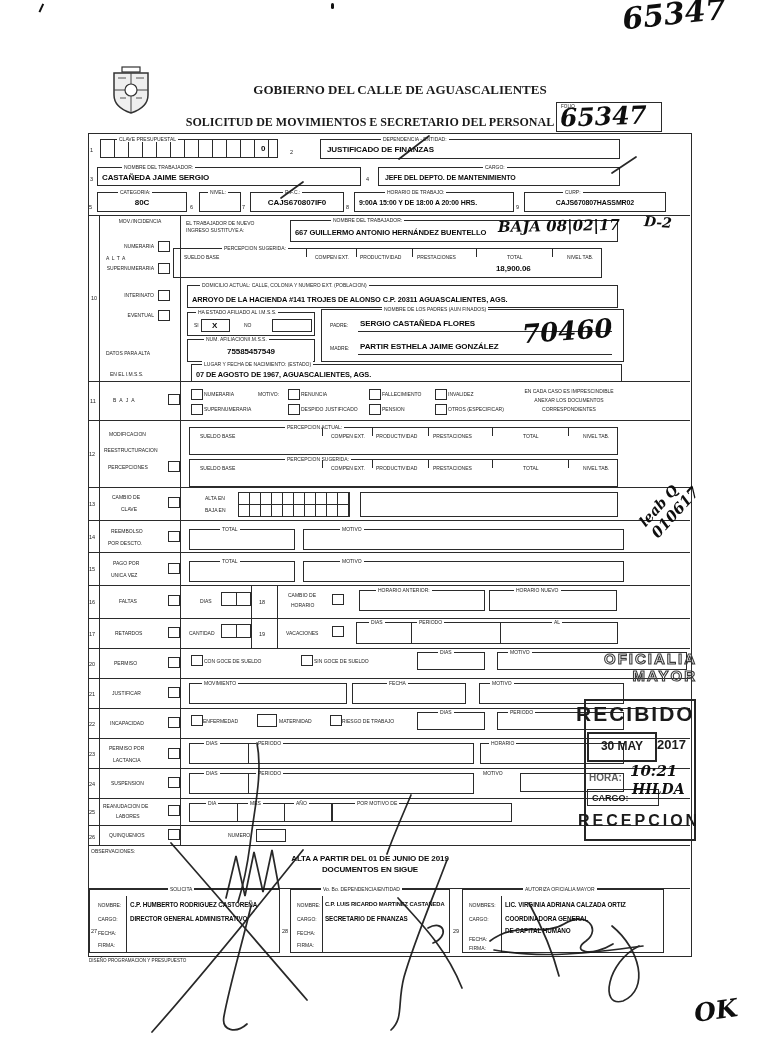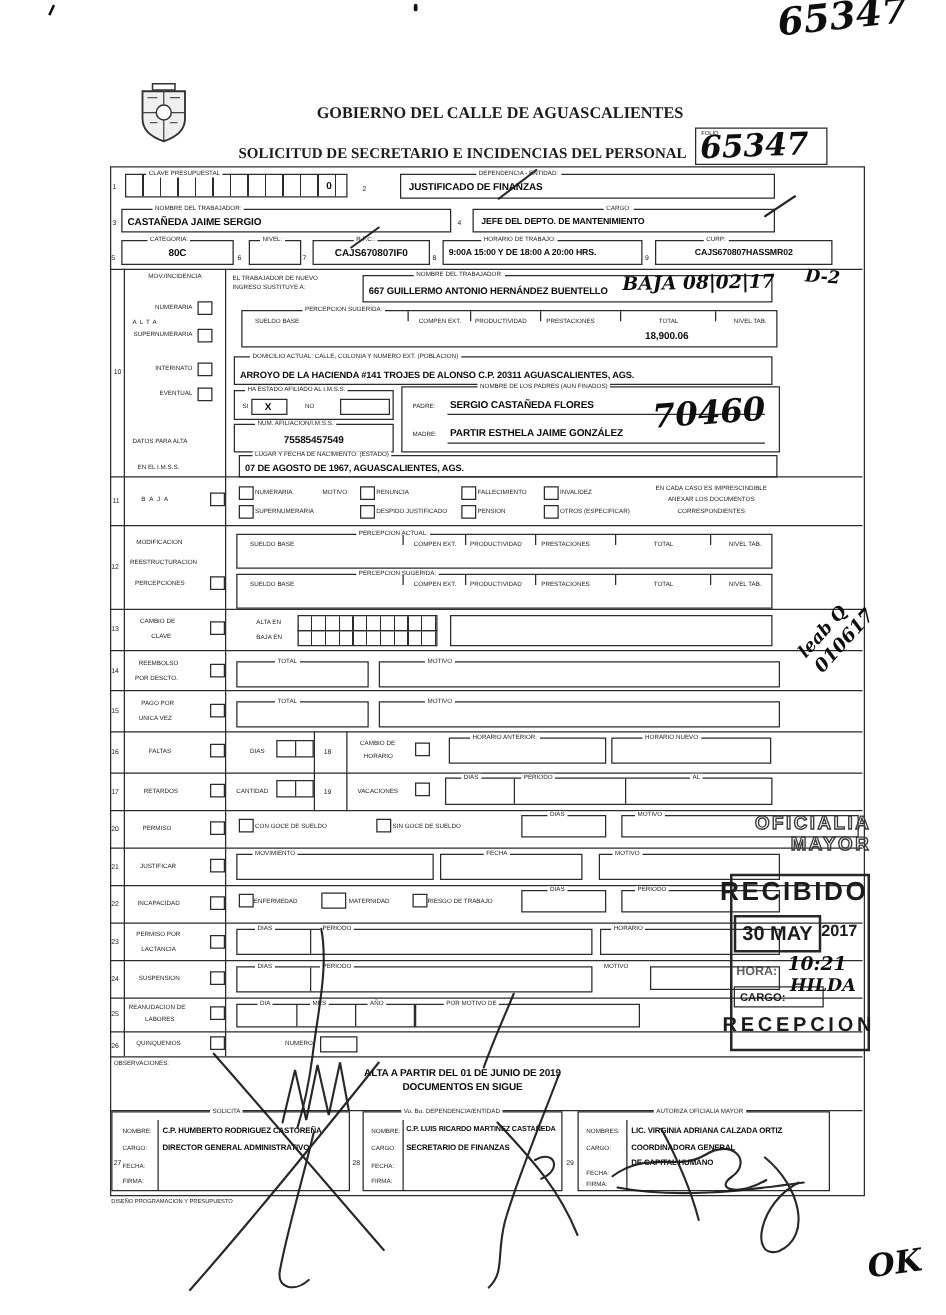--- a/index.html
+++ b/index.html
@@ -39,21 +39,21 @@
 
 <svg style="position:absolute;left:110px;top:66px" width="42" height="50" viewBox="0 0 42 50">
   <rect x="12" y="1" width="18" height="5" fill="none" stroke="#333" stroke-width="1.2"></rect>
   <path d="M4,7 h34 v22 c0,10 -8,15 -17,18 c-9,-3 -17,-8 -17,-18 z" fill="#efefef" stroke="#333" stroke-width="1.5"></path>
   <line x1="21" y1="7" x2="21" y2="46" stroke="#444" stroke-width="1"></line>
   <line x1="4" y1="24" x2="38" y2="24" stroke="#444" stroke-width="1"></line>
   <circle cx="21" cy="24" r="6" fill="#fff" stroke="#333" stroke-width="1.2"></circle>
   <path d="M8,12 h8 M26,12 h8 M10,32 h6 M26,32 h6" stroke="#555" stroke-width="1"></path>
 </svg>
 <div class="st serif ctr" style="left:200px;top:82px;width:400px;font-size:13px">GOBIERNO DEL CALLE DE AGUASCALIENTES</div>
-<div class="st serif ctr" style="left:155px;top:115px;width:430px;font-size:12px">SOLICITUD DE SECRETARIO E INCIDENCIAS DEL PERSONAL</div>
+<div class="st serif ctr" style="left:155px;top:115px;width:430px;font-size:12px">SOLICITUD DE MOVIMIENTOS E SECRETARIO DEL PERSONAL</div>
 <div class="b" style="left:556px;top:102px;width:104px;height:28px;border-width:1.5px">
   <span class="fl" style="top:1px;left:2px;font-size:4.6px">FOLIO</span>
 </div>
 <div class="hw" style="left:560px;top:102px;font-size:25px;transform:rotate(-2deg)">65347</div>
 
 <div class="b" style="left:88px;top:133px;width:602px;height:822px;border-width:1.5px"></div>
 
 <div class="n" style="left:90px;top:147px">1</div>
 <div class="b grid13" style="left:100px;top:139px;width:176px;height:17px">
   <span class="fl" style="left:16px">CLAVE PRESUPUESTAL</span>
@@ -139,21 +139,21 @@
 
 <div class="l" style="left:186px;top:220px">EL TRABAJADOR DE NUEVO</div>
 <div class="l" style="left:186px;top:227px">INGRESO SUSTITUYE A:</div>
 <div class="b" style="left:290px;top:220px;width:326px;height:20px">
   <span class="fl" style="left:40px">NOMBRE DEL TRABAJADOR:</span>
   <span class="v" style="left:4px;top:7px;font-size:7.6px">667 GUILLERMO ANTONIO HERNÁNDEZ BUENTELLO</span>
 </div>
 <div class="hw" style="left:498px;top:217px;font-size:15px;transform:rotate(-1deg)">BAJA 08|02|17</div>
 <div class="hw" style="left:644px;top:214px;font-size:14px;transform:rotate(4deg)">D-2</div>
 
-<div class="b" style="left:193px;top:248px;width:427px;height:28px">
+<div class="b" style="left:173px;top:248px;width:427px;height:28px">
   <span class="fl" style="left:48px">PERCEPCION SUGERIDA:</span>
   <span class="l" style="left:10px;top:5px">SUELDO BASE</span>
   <span class="l" style="left:141px;top:5px">COMPEN EXT.</span>
   <span class="l" style="left:186px;top:5px">PRODUCTIVIDAD</span>
   <span class="l" style="left:243px;top:5px">PRESTACIONES</span>
   <span class="l" style="left:333px;top:5px">TOTAL</span>
   <span class="l" style="left:393px;top:5px">NIVEL TAB.</span>
   <span class="tick" style="left:132px"></span>
   <span class="tick" style="left:182px"></span>
   <span class="tick" style="left:238px"></span>
@@ -451,21 +451,21 @@
   <span class="vl" style="left:38px;top:6px;height:56px"></span>
 </div>
 <div class="n" style="left:453px;top:928px">29</div>
 <div class="l45" style="left:89px;top:958px">DISEÑO PROGRAMACION Y PRESUPUESTO</div>
 
 <div class="st outl rt" style="left:575px;top:650px;width:122px;font-size:15px;letter-spacing:2px">OFICIALIA</div>
 <div class="st outl rt" style="left:575px;top:667px;width:122px;font-size:15px;letter-spacing:2px">MAYOR</div>
 <div class="b2" style="left:584px;top:699px;width:108px;height:138px"></div>
 <div class="st" style="left:576px;top:702px;font-size:21px;letter-spacing:2px">RECIBIDO</div>
 <div class="b2" style="left:587px;top:732px;width:66px;height:26px">
-  <span class="st ctr" style="left:0;top:5px;width:66px;font-size:16px">30 MAY</span>
+  <span class="st ctr" style="left:0;top:5px;width:66px;font-size:12px">30 MAY</span>
 </div>
 <div class="st" style="left:657px;top:737px;font-size:13px">2017</div>
 <div class="st" style="left:589px;top:772px;font-size:10px;opacity:.7">HORA:</div>
 <div class="hw" style="left:630px;top:762px;font-size:15px">10:21</div>
 <div class="b" style="left:587px;top:789px;width:70px;height:15px;border-width:1.5px">
   <span class="st" style="left:4px;top:3px;font-size:9px">CARGO:</span>
 </div>
 <div class="hw" style="left:632px;top:781px;font-size:14px">HILDA</div>
 <div class="st" style="left:578px;top:812px;font-size:16px;letter-spacing:3px">RECEPCION</div>
 

